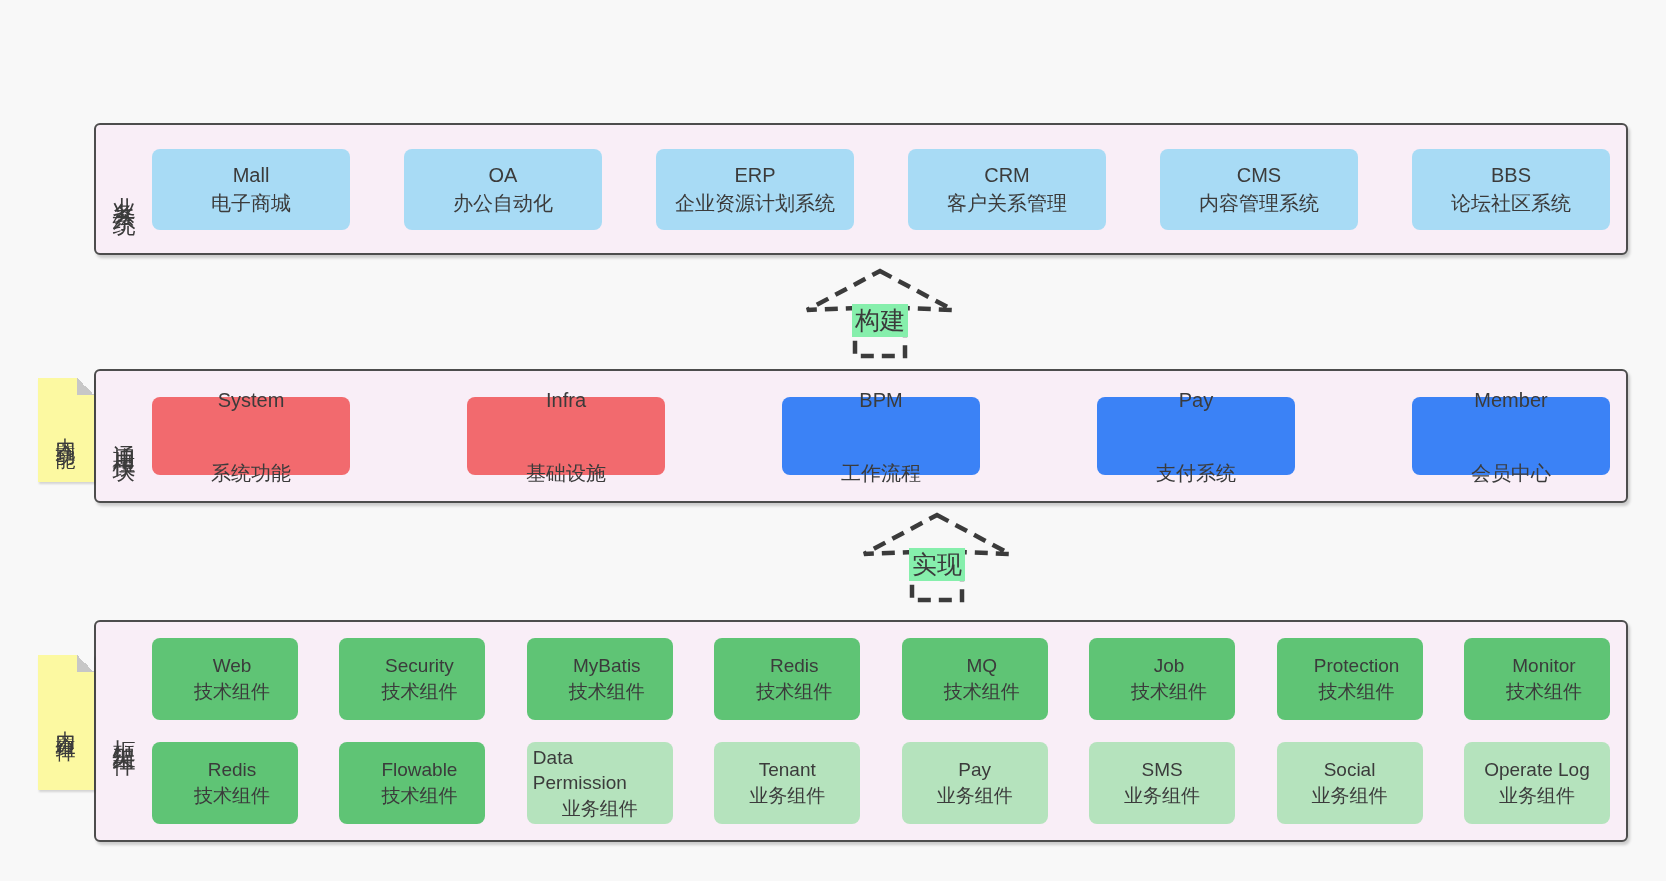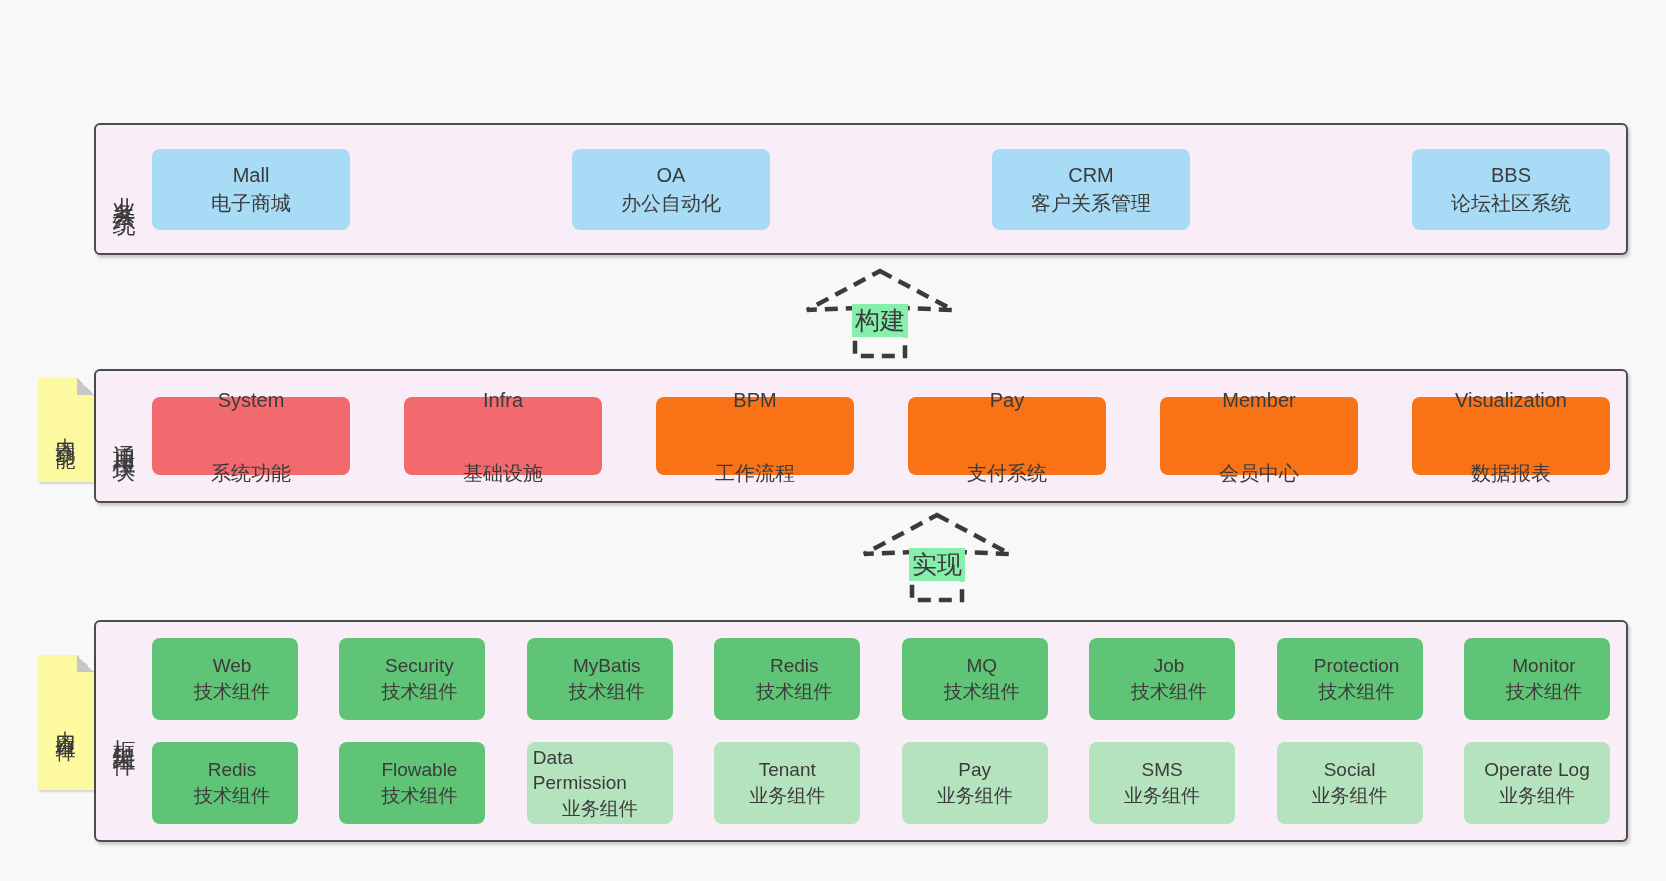--- a/index.html
+++ b/index.html
@@ -46,21 +46,21 @@
     text-align:left;
     font-size:20px;line-height:1.4;
     box-sizing:border-box;
     padding:4px 6px;
   }
   .section-1 .box{width:198px;height:81px;}
   .section-2 .box{width:198px;height:78px;gap:45px;}
   .section-3 .box{width:146px;height:82px;font-size:19px;line-height:1.35;}
   .v-blue{background:#a8dbf5;}
   .v-red{background:#f26a6e;}
-  .v-pink{background:#f97316;}
+  .v-pink{background:#3b82f6;}
   .v-green{background:#5fc475;padding-left:20px;}
   .v-green-light{background:#b5e3bd;}
 
   
   .note{
     position:absolute;left:38px;width:56px;
     background:#fcf9a1;
     box-shadow:1px 2px 2px rgba(0,0,0,0.15);
     display:flex;align-items:center;justify-content:center;
     writing-mode:vertical-rl;text-orientation:upright;
@@ -100,22 +100,30 @@
       <div class="row">
           <div class="box v-blue">
             <div>Mall</div>
             <div>电子商城</div>
           </div>
           <div class="box v-blue">
             <div>OA</div>
             <div>办公自动化</div>
           </div>
           <div class="box v-blue">
+            <div>ERP</div>
+            <div>企业资源计划系统</div>
+          </div>
+          <div class="box v-blue">
             <div>CRM</div>
             <div>客户关系管理</div>
+          </div>
+          <div class="box v-blue">
+            <div>CMS</div>
+            <div>内容管理系统</div>
           </div>
           <div class="box v-blue">
             <div>BBS</div>
             <div>论坛社区系统</div>
           </div>
         </div>
     </div>
   </div>
 
   <div class="arrow arrow-1">
@@ -142,24 +150,20 @@
             <div>工作流程</div>
           </div>
           <div class="box v-pink">
             <div>Pay</div>
             <div>支付系统</div>
           </div>
           <div class="box v-pink">
             <div>Member</div>
             <div>会员中心</div>
           </div>
-          <div class="box v-pink">
-            <div>Visualization</div>
-            <div>数据报表</div>
-          </div>
         </div>
     </div>
   </div>
   <div class="note note-2">内置功能</div>
 
   <div class="arrow arrow-2">
     <svg width="150" height="92" viewBox="0 0 150 92">
       <path d="M75 3 L148 42 L100 40 L100 88 L50 88 L50 40 L2 42 Z" fill="#f8f8f8" stroke="#3b3b3b" stroke-width="4.5" stroke-dasharray="13 8" stroke-linejoin="miter"></path>
     </svg>
     <span class="arrow-label">实现</span>

